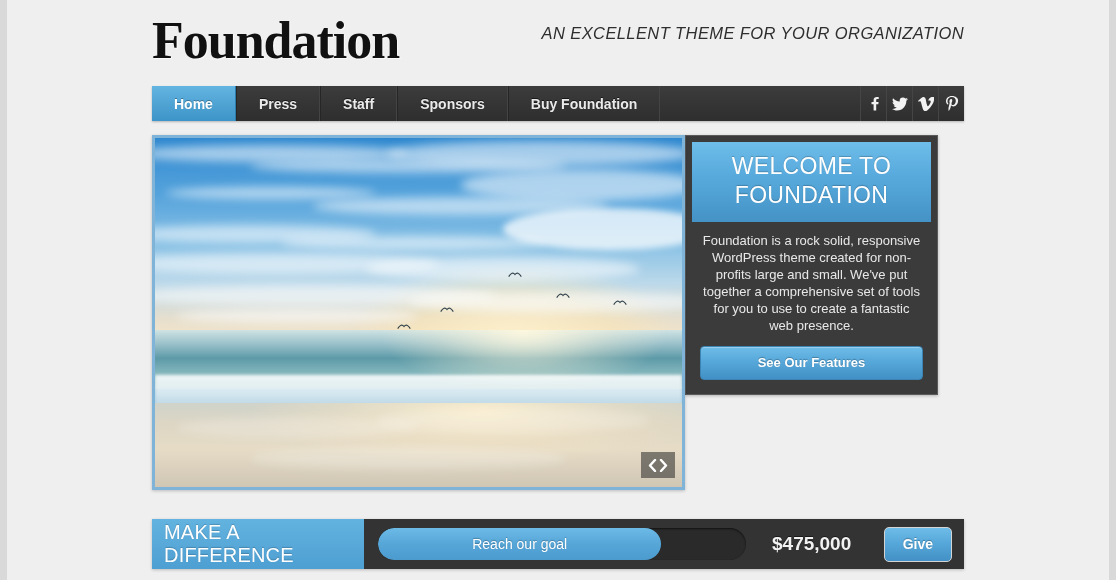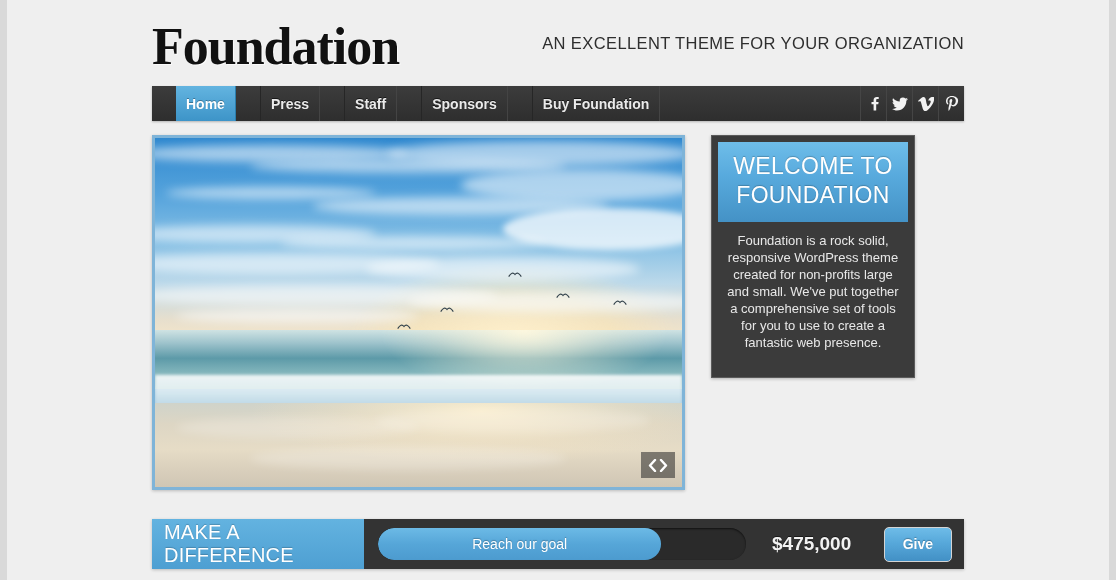--- a/index.html
+++ b/index.html
@@ -45,60 +45,60 @@
   }
 
   
   .header {
     height: 86px;
     position: relative;
   }
   .logo {
     position: absolute;
     left: 0;
-    top: 17px;
+    top: 11px;
     font-family: "Liberation Serif", serif;
     font-weight: bold;
     font-size: 52px;
     letter-spacing: -1px;
     color: #111;
     text-shadow: 1px 1px 0 rgba(255,255,255,0.7);
   }
   .tagline {
     position: absolute;
     right: 0;
-    top: 34px;
+    top: 24px;
     font-size: 16.5px;
+    font-style: italic;
     letter-spacing: 0.4px;
     color: #2e2e2e;
   }
 
   
   .navbar {
     height: 35px;
     background: #343434;
     background: linear-gradient(to bottom, #3c3c3c 0%, #2e2e2e 100%);
     display: flex;
     align-items: stretch;
     box-shadow: 0 1px 2px rgba(0,0,0,0.25);
   }
   .nav-items { display: flex; }
   .nav-item {
     display: flex;
     align-items: center;
-    padding: 0 10px;
+    padding: 0 22px;
     color: #eaeaea;
     font-size: 14px;
     font-weight: bold;
     text-shadow: 0 -1px 0 rgba(0,0,0,0.6);
     border-right: 1px solid #444;
     border-left: 1px solid #262626;
     cursor: pointer;
     white-space: nowrap;
-    margin-left: 24px;
   }
   .nav-item:first-child { border-left: none; }
   .nav-item.active {
     background: linear-gradient(to bottom, #63b4e0 0%, #3d94c8 100%);
     color: #ffffff;
     text-shadow: 0 -1px 0 rgba(0,0,0,0.30);
     border-left: none;
     border-right: 1px solid #2b7fae;
   }
   .nav-spacer { flex: 1; }
@@ -205,22 +205,21 @@
     display: flex;
     align-items: center;
     justify-content: center;
     gap: 2px;
     cursor: pointer;
   }
   .slider-arrows svg { display: block; }
 
   
   .welcome {
-    width: 204px;
-    margin-left: 26px;
+    width: 253px;
     background: #3b3b3b;
     border: 1px solid #5b5b5b;
     padding: 6px;
     box-shadow: 0 1px 3px rgba(0,0,0,0.25);
   }
   .welcome-head {
     background: linear-gradient(to bottom, #6ebde9 0%, #58aadd 42%, #4492c6 100%);
     color: #ffffff;
     text-align: center;
     font-size: 23px;
@@ -436,20 +435,21 @@
           <svg width="9" height="13" viewBox="0 0 9 13" aria-hidden="true">
             <path d="M2 1 L7 6.5 L2 12" stroke="#ffffff" stroke-width="2.4" fill="none" stroke-linecap="round" stroke-linejoin="round"></path>
           </svg>
         </div>
       </div>
 
       <div class="welcome">
         <div class="welcome-head">WELCOME TO FOUNDATION</div>
         <div class="welcome-body">
           <p>Foundation is a rock solid, responsive WordPress theme created for non-profits large and small. We've put together a comprehensive set of tools for you to use to create a fantastic web presence.</p>
+          <div class="features-btn">See Our Features</div>
         </div>
       </div>
     </div>
 
     <div class="donate">
       <div class="donate-title">MAKE A DIFFERENCE</div>
       <div class="donate-right">
         <div class="progress-track">
           <div class="progress-fill" id="progress-fill" style="width: 77%;">
             <span class="progress-label">Reach our goal</span>

